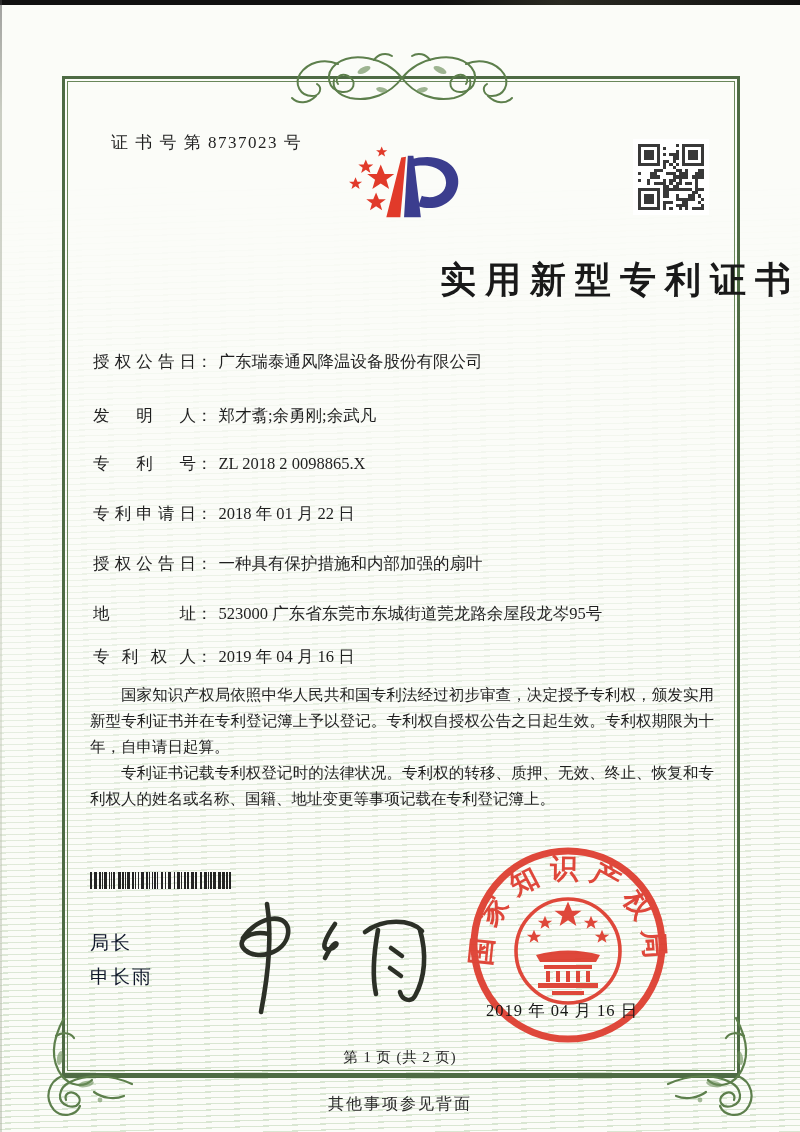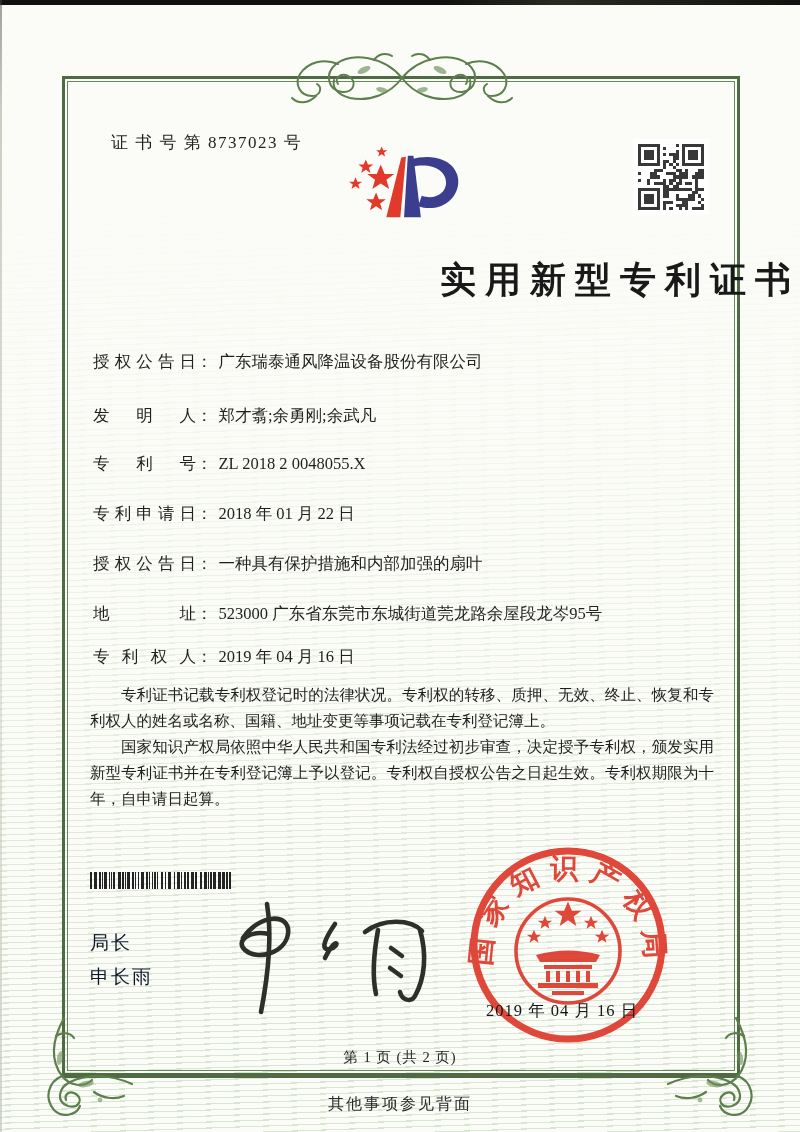--- a/index.html
+++ b/index.html
@@ -334,38 +334,38 @@
 
 <div class="abs title">实用新型专利证书</div>
 
 <div class="abs row" style="top:351px">
   <span class="flabel">授权公告日</span><span class="colon">：</span><span>广东瑞泰通风降温设备股份有限公司</span>
 </div>
 <div class="abs row" style="top:405px">
   <span class="flabel">发明人</span><span class="colon">：</span><span>郑才翥;余勇刚;余武凡</span>
 </div>
 <div class="abs row" style="top:453px">
-  <span class="flabel">专利号</span><span class="colon">：</span><span>ZL 2018 2 0048055.X</span>
+  <span class="flabel">专利号</span><span class="colon">：</span><span>ZL 2018 2 0098865.X</span>
 </div>
 <div class="abs row" style="top:503px">
   <span class="flabel">专利申请日</span><span class="colon">：</span><span>2018 年 01 月 22 日</span>
 </div>
 <div class="abs row" style="top:553px">
   <span class="flabel">授权公告日</span><span class="colon">：</span><span>一种具有保护措施和内部加强的扇叶</span>
 </div>
 <div class="abs row" style="top:603px">
   <span class="flabel">地址</span><span class="colon">：</span><span>523000 广东省东莞市东城街道莞龙路余屋段龙岑95号</span>
 </div>
 <div class="abs row" style="top:646px">
   <span class="flabel">专利权人</span><span class="colon">：</span><span>2019 年 04 月 16 日</span>
 </div>
 
 <div class="abs paras">
+  <p>国家知识产权局依照中华人民共和国专利法经过初步审查，决定授予专利权，颁发实用新型专利证书并在专利登记簿上予以登记。专利权自授权公告之日起生效。专利权期限为十年，自申请日起算。</p>
   <p>专利证书记载专利权登记时的法律状况。专利权的转移、质押、无效、终止、恢复和专利权人的姓名或名称、国籍、地址变更等事项记载在专利登记簿上。</p>
-  <p>国家知识产权局依照中华人民共和国专利法经过初步审查，决定授予专利权，颁发实用新型专利证书并在专利登记簿上予以登记。专利权自授权公告之日起生效。专利权期限为十年，自申请日起算。</p>
 </div>
 
 <div class="abs barcode" id="barcode">
     <span style="width:2px;margin-right:2px"></span>
     <span style="width:3px;margin-right:2px"></span>
     <span style="width:2px;margin-right:1px"></span>
     <span style="width:1px;margin-right:1px"></span>
     <span style="width:3px;margin-right:2px"></span>
     <span style="width:1px;margin-right:1px"></span>
     <span style="width:1px;margin-right:1px"></span>

